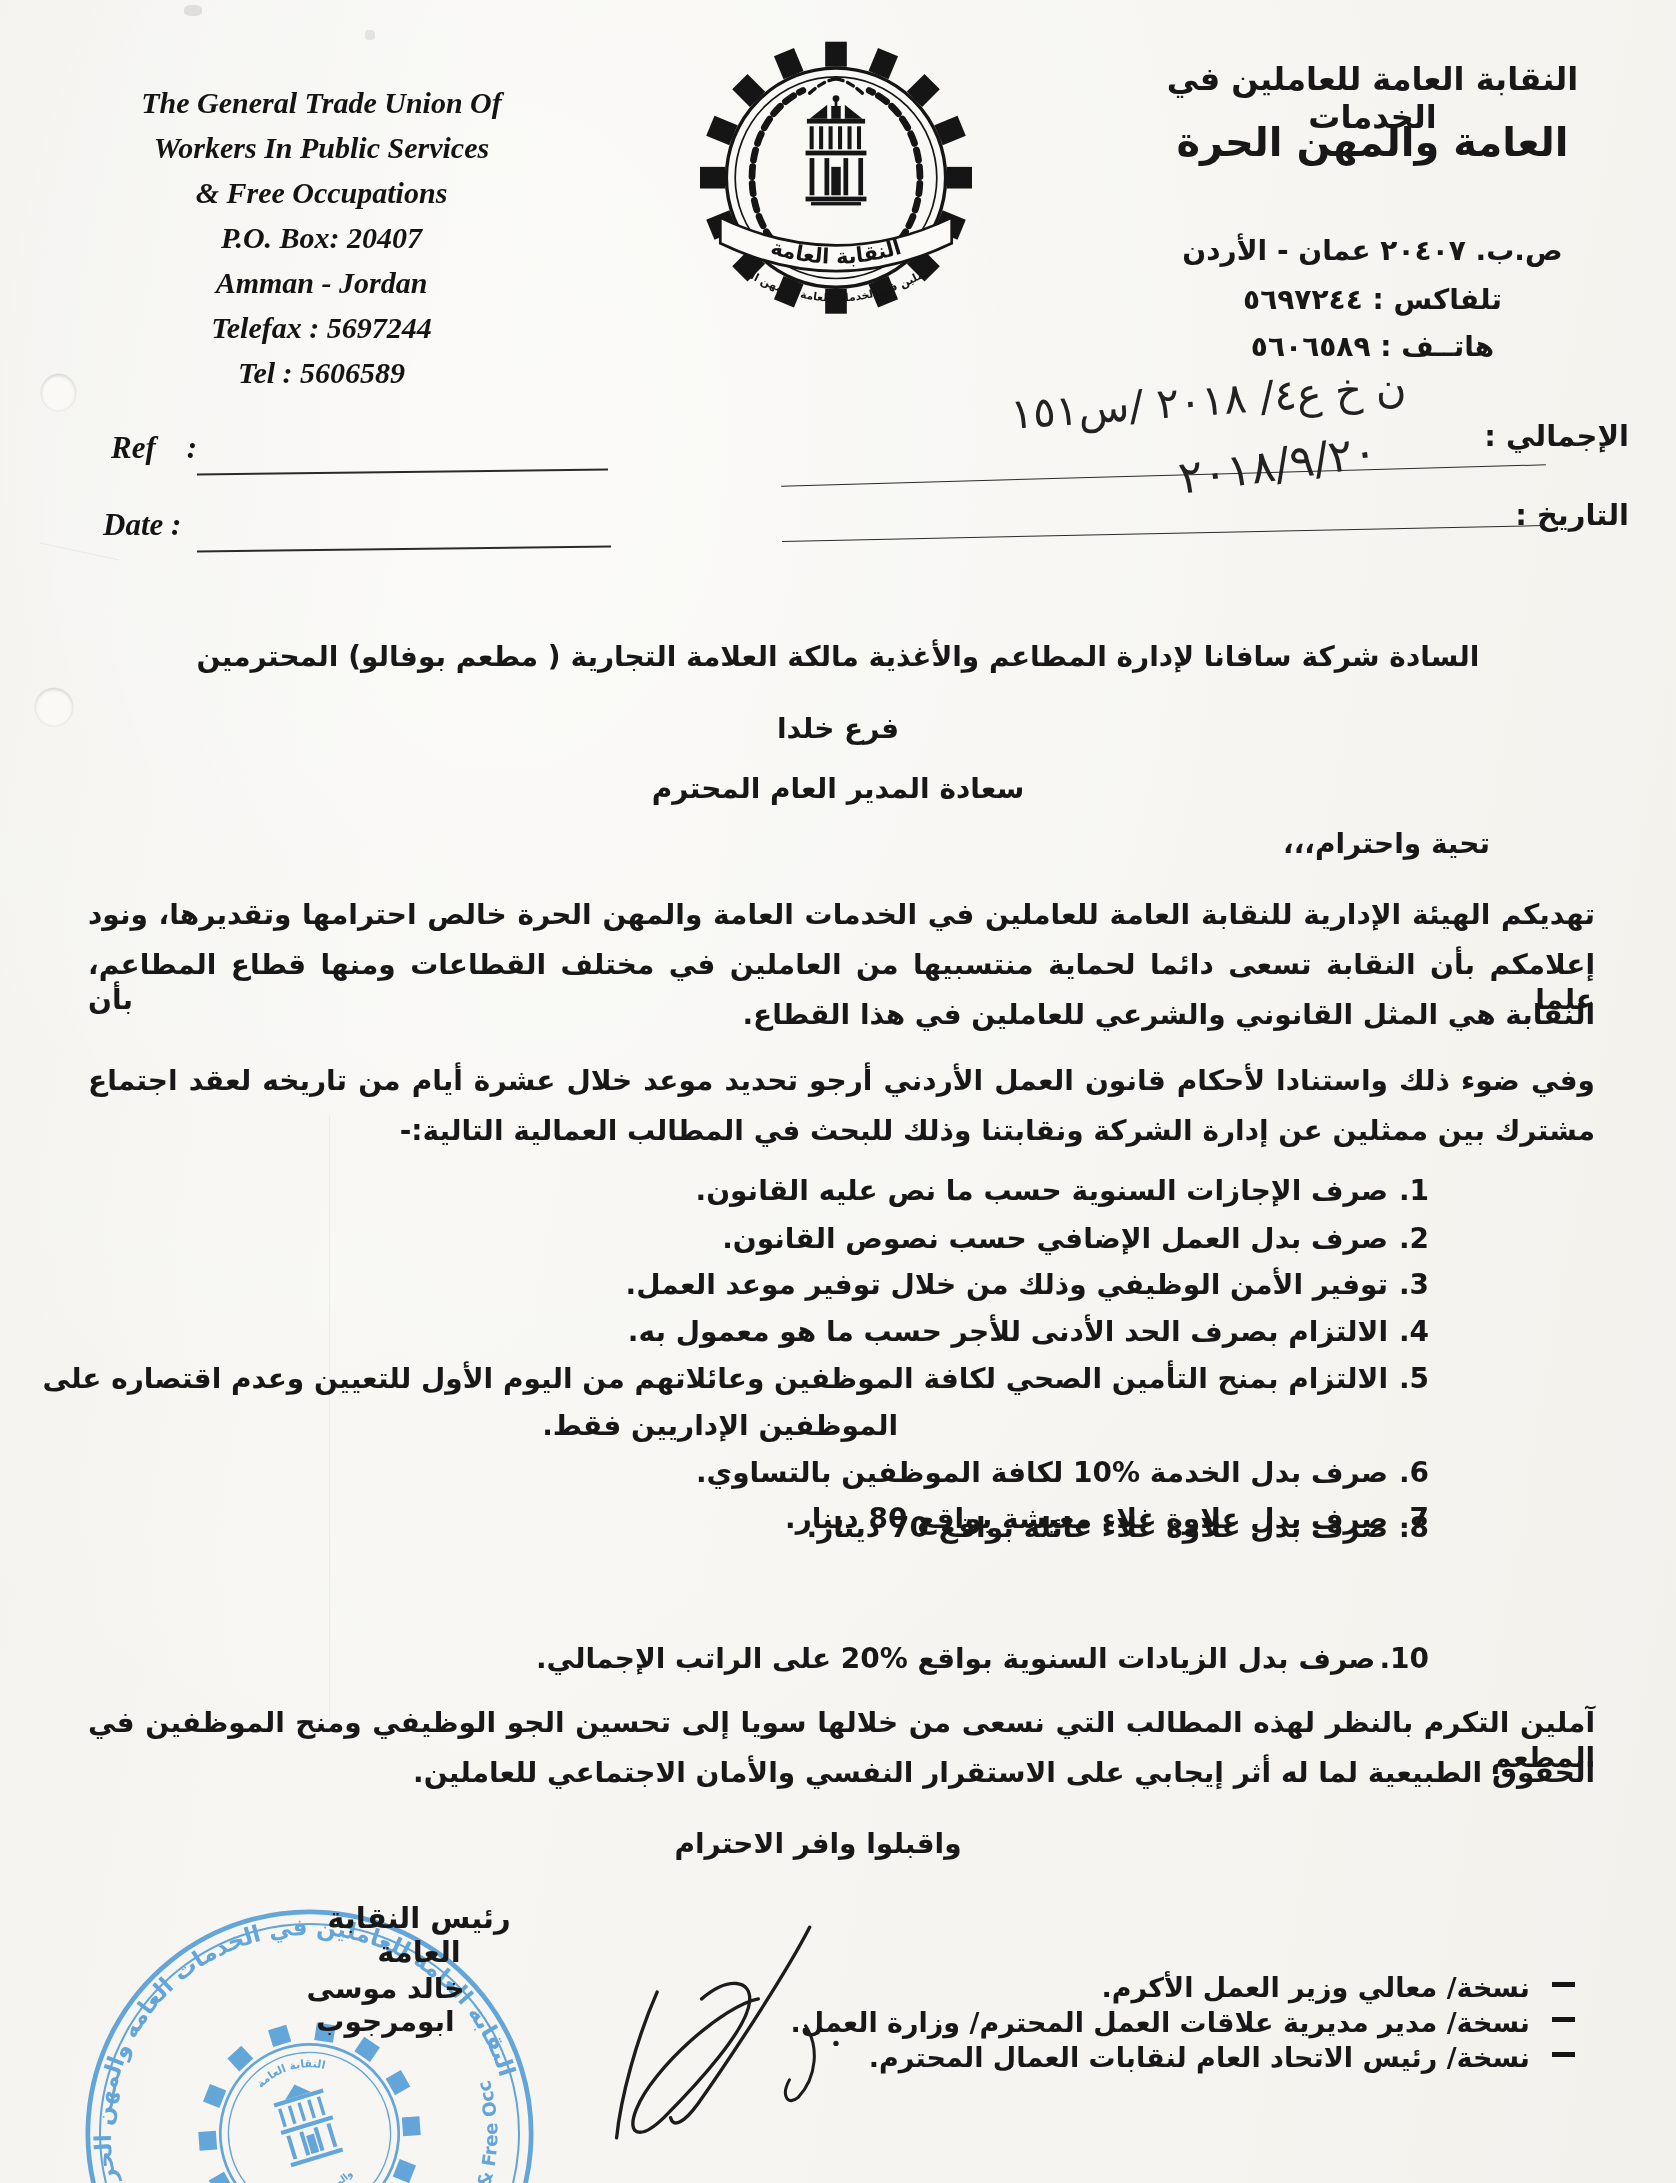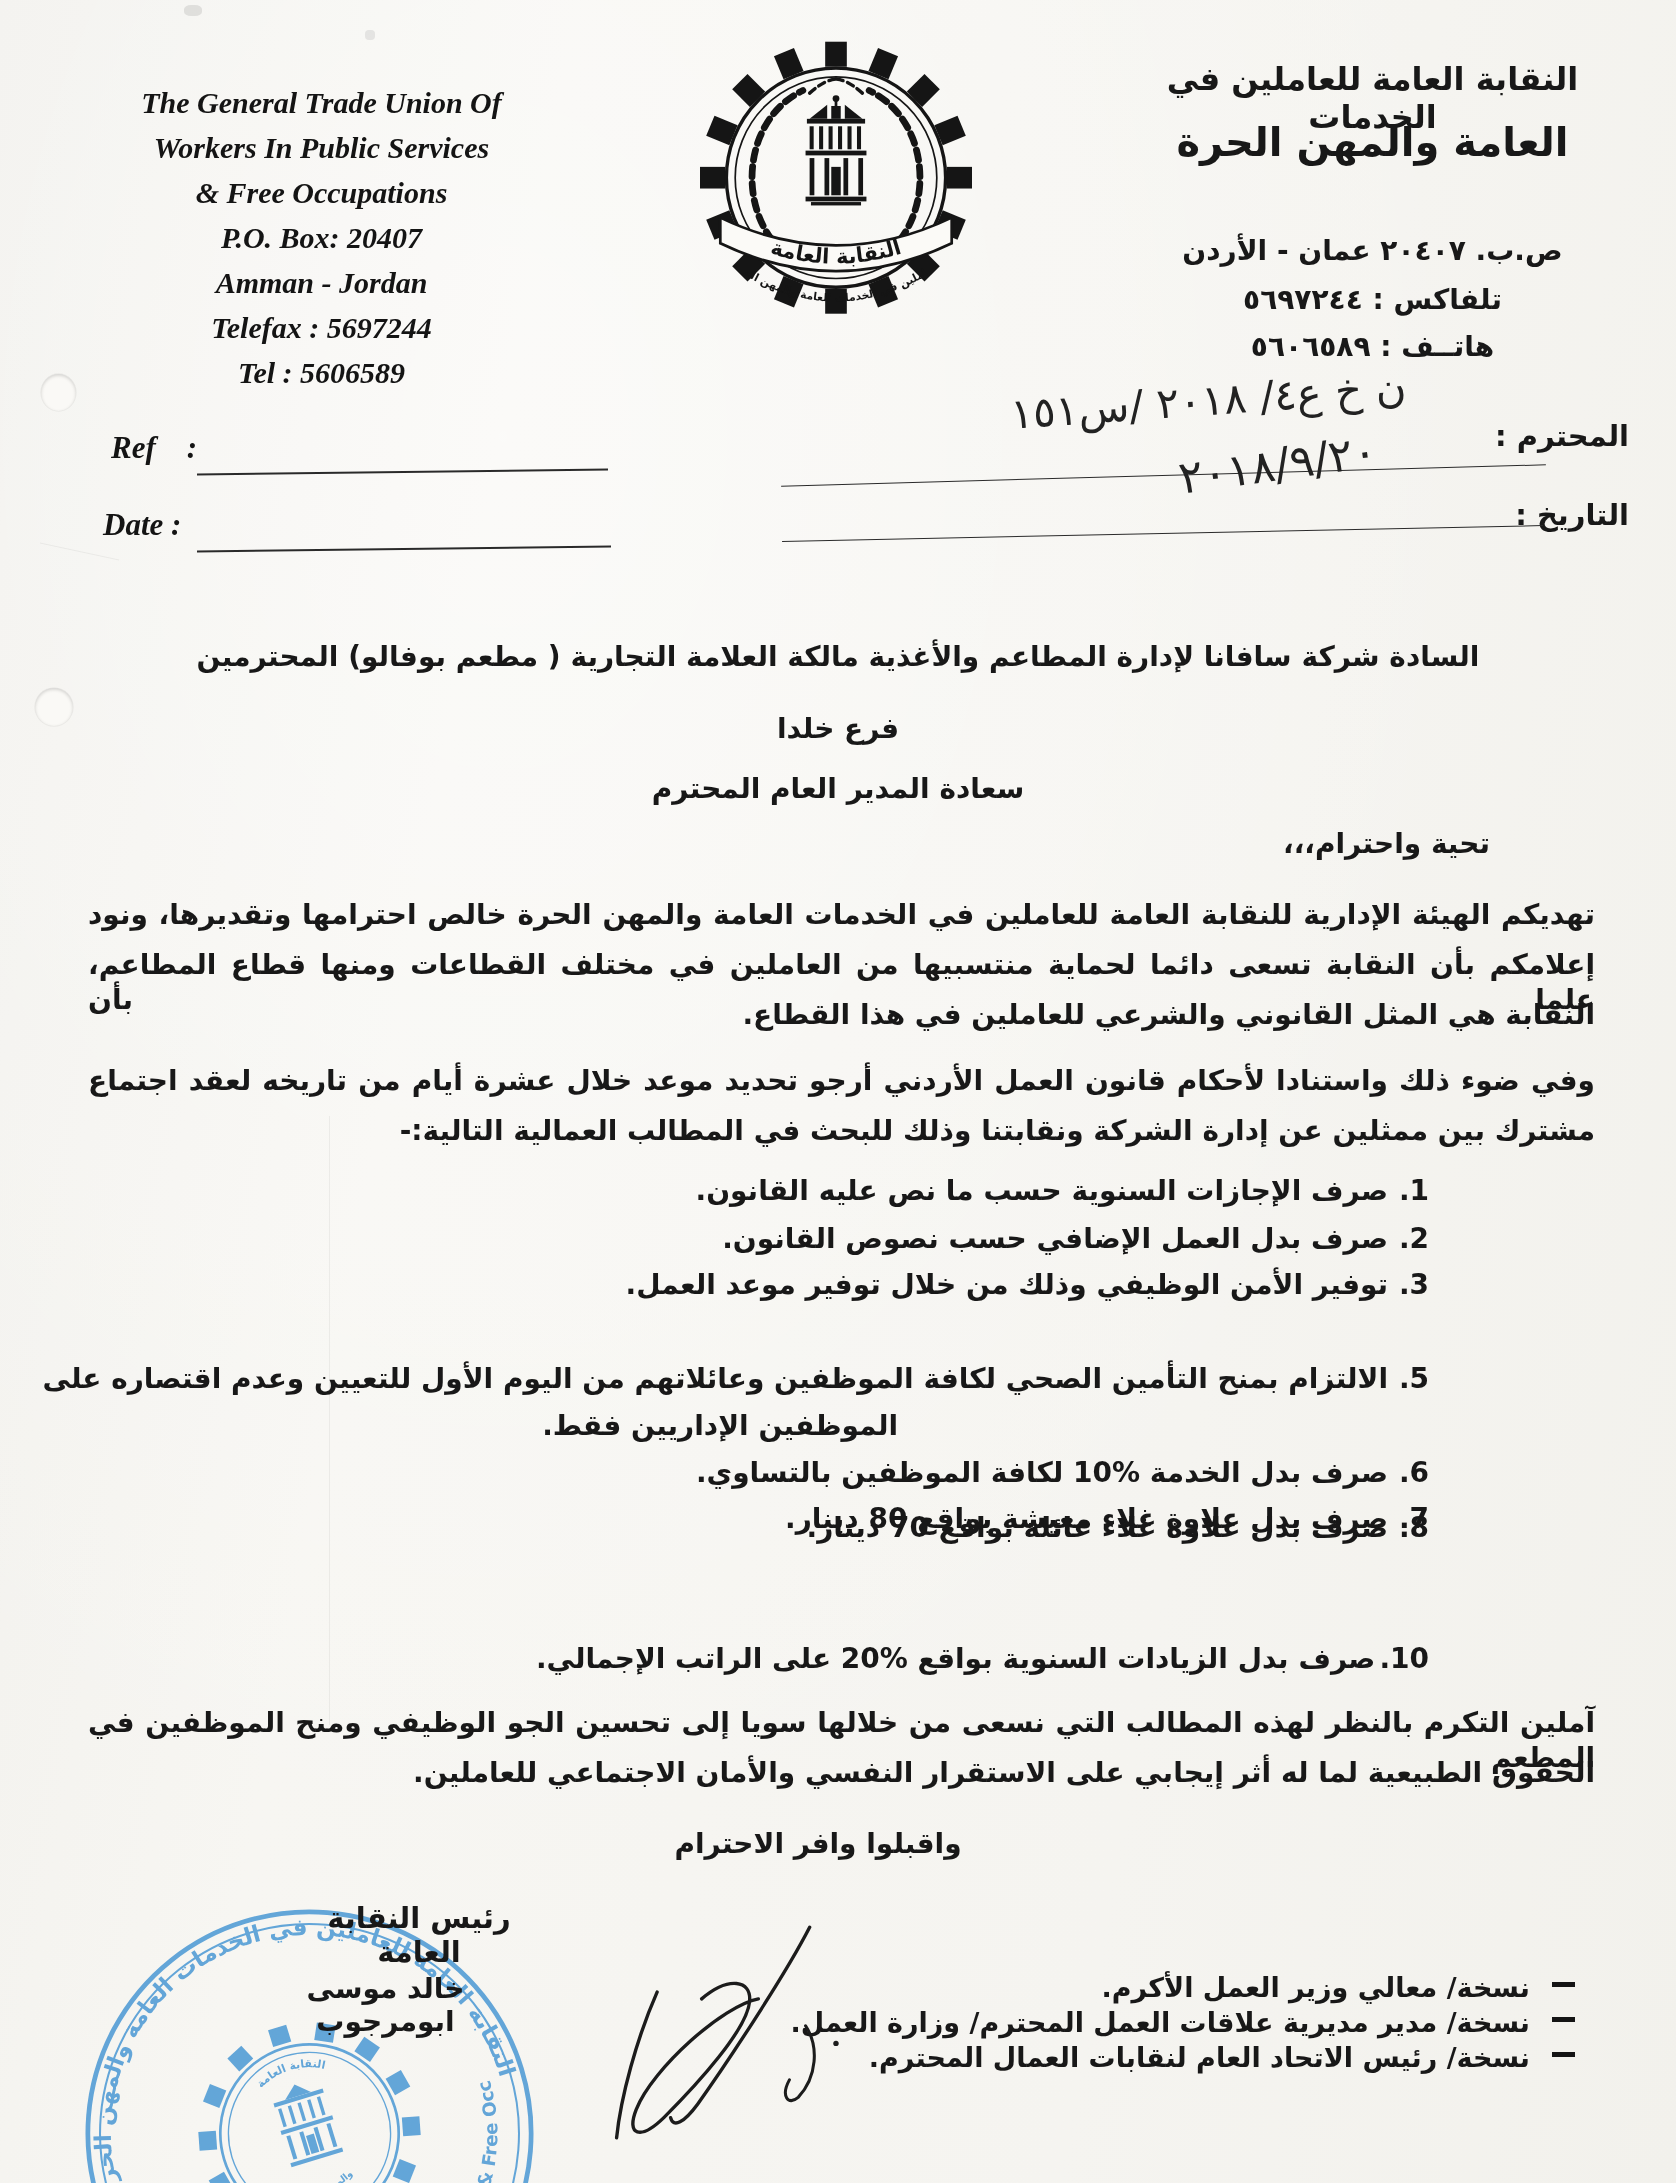--- a/index.html
+++ b/index.html
@@ -121,21 +121,21 @@
     <div style="position:absolute;top:181px;width:100%;font-size:28px;">ص.ب. ٢٠٤٠٧ عمان - الأردن</div>
     <div style="position:absolute;top:230px;width:100%;font-size:28px;">تلفاكس : ٥٦٩٧٢٤٤</div>
     <div style="position:absolute;top:277px;width:100%;font-size:28px;">هاتــف : ٥٦٠٦٥٨٩</div>
   </div>
 
   <div class="abs en-serif" style="left:103px;top:430px;font-size:31px;white-space:pre;margin-left:8px;">Ref    :</div>
   <div class="abs line-h" style="left:197px;top:471px;width:411px;transform:rotate(-0.7deg);"></div>
   <div class="abs en-serif" style="left:103px;top:507px;font-size:31px;">Date :</div>
   <div class="abs line-h" style="left:197px;top:548px;width:414px;transform:rotate(-0.7deg);"></div>
 
-  <div class="abs ar" style="right:47px;top:419px;font-size:29px;">المحترم :</div>
+  <div class="abs ar" style="right:47px;top:419px;font-size:29px;">الإجمالي :</div>
   <div class="abs line-h" style="right:130px;top:475px;width:765px;transform:rotate(-1.6deg);border-top-width:1.7px;"></div>
   <div class="abs ar handwrite" style="right:270px;top:376px;font-size:42px;transform:rotate(-4deg);">ن خ ع٤/ ٢٠١٨ /س١٥١</div>
   <div class="abs ar" style="right:47px;top:498px;font-size:29px;">التاريخ :</div>
   <div class="abs line-h" style="right:133px;top:533px;width:761px;transform:rotate(-1.2deg);border-top-width:1.7px;"></div>
   <div class="abs handwrite" dir="ltr" style="right:298px;top:438px;font-size:45px;transform:rotate(-8deg);">٢٠١٨/٩/٢٠</div>
 
   <div class="abs ar center body-line" style="left:101px;top:639px;width:1474px;">السادة شركة سافانا لإدارة المطاعم والأغذية مالكة العلامة التجارية ( مطعم بوفالو) المحترمين</div>
   <div class="abs ar center body-line" style="left:101px;top:711px;width:1474px;">فرع خلدا</div>
   <div class="abs ar center body-line" style="left:101px;top:771px;width:1474px;">سعادة المدير العام المحترم</div>
   <div class="abs ar body-line" style="right:186px;top:826px;font-size:28px;">تحية واحترام،،،</div>
@@ -143,20 +143,21 @@
   <div class="abs ar body-line wrapful justify" style="left:88px;right:81px;top:897px;">تهديكم الهيئة الإدارية للنقابة العامة للعاملين في الخدمات العامة والمهن الحرة خالص احترامها وتقديرها، ونود</div>
   <div class="abs ar body-line wrapful justify" style="left:88px;right:81px;top:947px;">إعلامكم بأن النقابة تسعى دائما لحماية منتسبيها من العاملين في مختلف القطاعات ومنها قطاع المطاعم، علما بأن</div>
   <div class="abs ar body-line right" style="left:88px;right:81px;top:997px;">النقابة هي المثل القانوني والشرعي للعاملين في هذا القطاع.</div>
 
   <div class="abs ar body-line wrapful justify" style="left:88px;right:81px;top:1063px;">وفي ضوء ذلك واستنادا لأحكام قانون العمل الأردني أرجو تحديد موعد خلال عشرة أيام من تاريخه لعقد اجتماع</div>
   <div class="abs ar body-line right" style="left:88px;right:81px;top:1113px;">مشترك بين ممثلين عن إدارة الشركة ونقابتنا وذلك للبحث في المطالب العمالية التالية:-</div>
 
   <div class="abs ar demand" style="right:247px;top:1174px;text-align:right;"><span class="num">1.</span><span>صرف الإجازات السنوية حسب ما نص عليه القانون.</span></div>
   <div class="abs ar demand" style="right:247px;top:1222px;"><span class="num">2.</span><span>صرف بدل العمل الإضافي حسب نصوص القانون.</span></div>
   <div class="abs ar demand" style="right:247px;top:1268px;"><span class="num">3.</span><span>توفير الأمن الوظيفي وذلك من خلال توفير موعد العمل.</span></div>
+  <div class="abs ar demand" style="right:247px;top:1315px;"><span class="num">4.</span><span>الالتزام بصرف الحد الأدنى للأجر حسب ما هو معمول به.</span></div>
   <div class="abs ar demand" style="right:247px;left:95px;top:1362px;"><span class="num">5.</span><span>الالتزام بمنح التأمين الصحي لكافة الموظفين وعائلاتهم من اليوم الأول للتعيين وعدم اقتصاره على</span></div>
   <div class="abs ar demand" style="right:778px;top:1409px;"><span>الموظفين الإداريين فقط.</span></div>
   <div class="abs ar demand" style="right:247px;top:1456px;"><span class="num">6.</span><span>صرف بدل الخدمة %10 لكافة الموظفين بالتساوي.</span></div>
   <div class="abs ar demand" style="right:247px;top:1502px;"><span class="num">7.</span><span>صرف بدل علاوة غلاء معيشة بواقع 80 دينار.</span></div>
   <div class="abs ar demand" style="right:247px;top:1511px;"><span class="num">8.</span><span>صرف بدل علاوة غلاء عائلة بواقع 70 دينار.</span></div>
   <div class="abs ar demand" style="right:247px;top:1642px;"><span class="num" style="margin-left:4px;">10.</span><span>صرف بدل الزيادات السنوية بواقع %20 على الراتب الإجمالي.</span></div>
 
   <div class="abs ar body-line wrapful justify" style="left:88px;right:81px;top:1705px;">آملين التكرم بالنظر لهذه المطالب التي نسعى من خلالها سويا إلى تحسين الجو الوظيفي ومنح الموظفين في المطعم</div>
   <div class="abs ar body-line right" style="left:88px;right:81px;top:1755px;">الحقوق الطبيعية لما له أثر إيجابي على الاستقرار النفسي والأمان الاجتماعي للعاملين.</div>
   <div class="abs ar center body-line" style="left:0px;top:1826px;width:1636px;font-size:28px;">واقبلوا وافر الاحترام</div>

